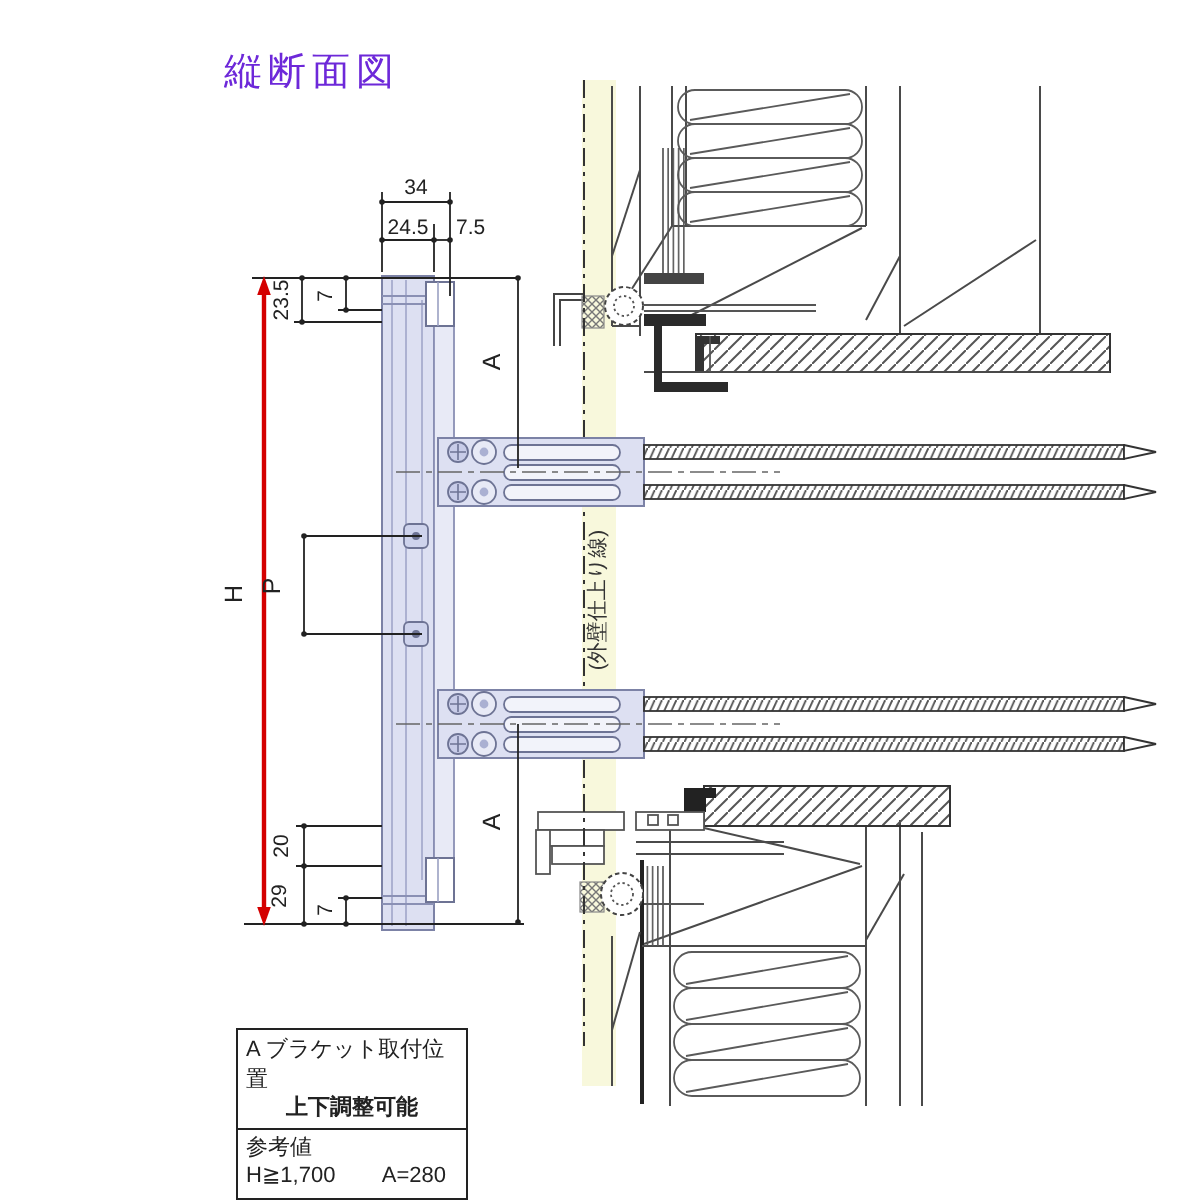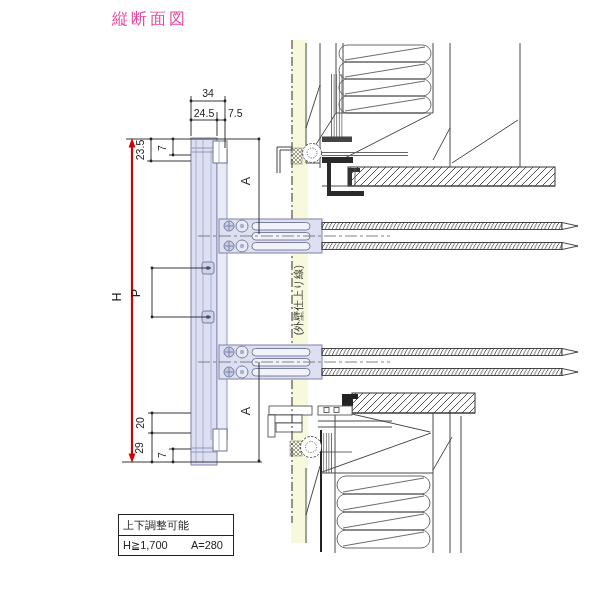--- a/index.html
+++ b/index.html
@@ -1,23 +1,23 @@
 <!DOCTYPE html>
 <html><head>
 <meta charset="utf-8">
 <style>
   html,body{margin:0;padding:0;background:#fff;}
   #stage{position:relative;width:600px;height:600px;background:#ffffff;overflow:hidden;
          font-family:"Liberation Sans","DejaVu Sans",sans-serif;}
   #stage svg{position:absolute;left:0;top:0;}
-  .page-title{position:absolute;left:112px;top:9px;font-size:16px;letter-spacing:3px;color:#ec4899;}
+  .page-title{position:absolute;left:112px;top:23px;font-size:19px;letter-spacing:3px;color:#6d28d9;}
   .note-table{position:absolute;left:118px;top:514px;width:114px;border:1.5px solid #222;
               font-size:11px;color:#222;background:#fff;line-height:1.32;}
   .note-table .hdr{padding:3px 4px 2px 4px;border-bottom:1.2px solid #222;}
-  .note-table .hdr .l2{}
+  .note-table .hdr .l2{text-align:center;font-weight:bold;}
   .note-table .bdy{padding:2px 4px 3px 4px;}
   .note-table .vrow{display:flex;justify-content:space-between;padding-right:6px;}
   svg text{font-family:"Liberation Sans","DejaVu Sans",sans-serif;fill:#222;}
   .dimtxt{font-size:10.5px;}
   .dimtxt-lg{font-size:12.5px;}
   .walltxt{font-size:10.5px;fill:#333;}
 </style>
 </head>
 <body>
 
@@ -310,23 +310,25 @@
   <text class="dimtxt-lg" x="250" y="411" text-anchor="middle" transform="rotate(-90 250 411)">A</text>
   <text class="dimtxt" x="144" y="423" text-anchor="middle" transform="rotate(-90 144 423)">20</text>
   <text class="dimtxt" x="143" y="448" text-anchor="middle" transform="rotate(-90 143 448)">29</text>
   <text class="dimtxt" x="166" y="455" text-anchor="middle" transform="rotate(-90 166 455)">7</text>
 </svg>
 
 <div class="page-title">縦断面図</div>
 
 <div class="note-table">
   <div class="hdr">
+    <div>A ブラケット取付位置</div>
     <div class="l2">上下調整可能</div>
   </div>
   <div class="bdy">
+    <div>参考値</div>
     <div class="vrow">
       <span>H≧1,700</span>
       <span>A=280</span>
     </div>
   </div>
 </div>
 
 </div>
 
 </body></html>

